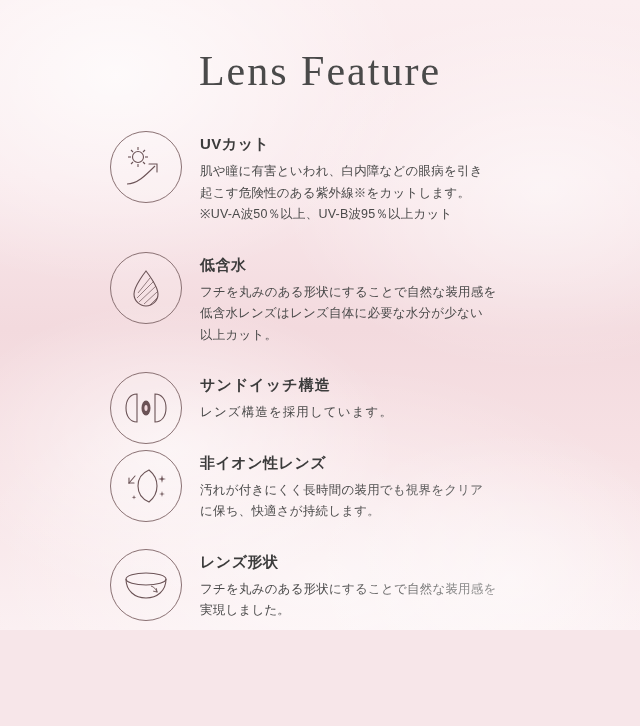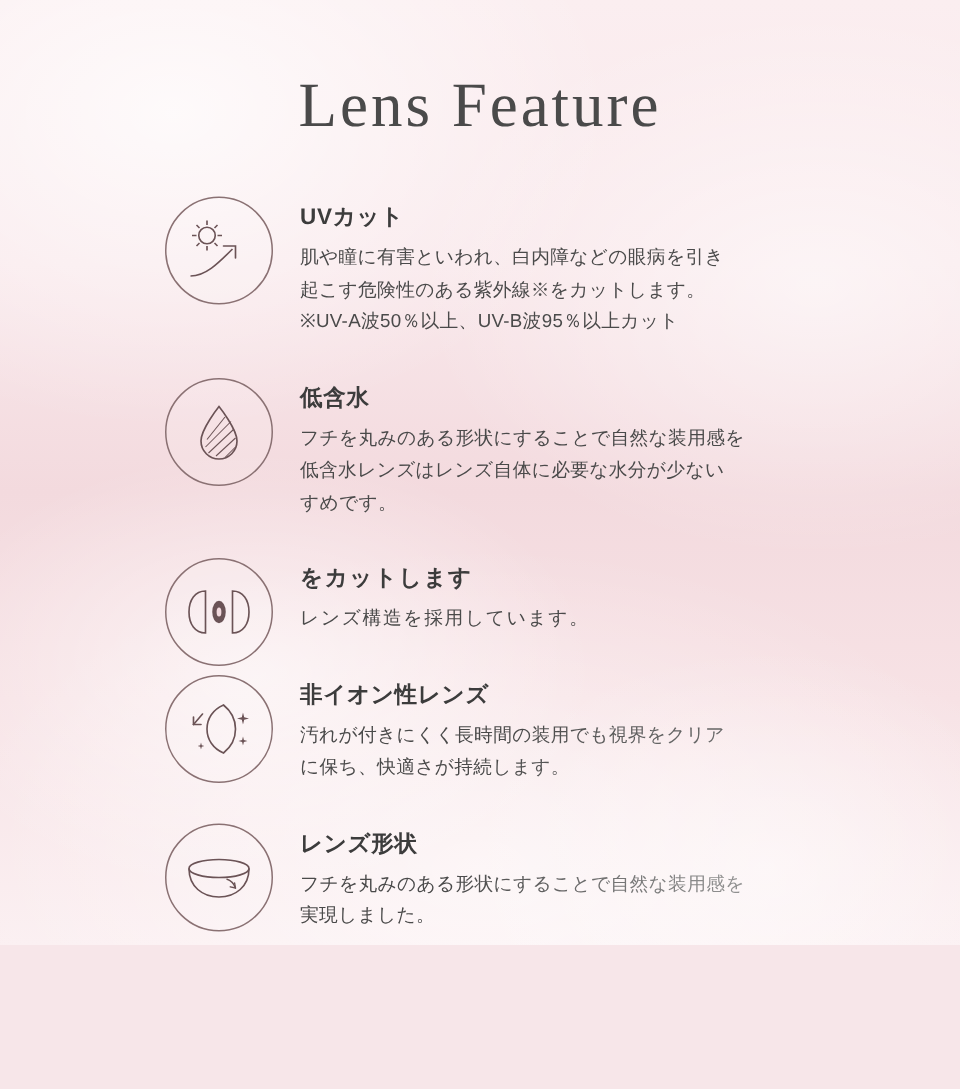--- a/index.html
+++ b/index.html
@@ -160,36 +160,36 @@
           <path d="M16 37 L33 21" stroke-width="0.7"></path>
           <path d="M21 39 L34 27" stroke-width="0.7"></path>
           <path d="M27 40 L34 33" stroke-width="0.7"></path>
         </svg>
       </div>
       <div class="text-col">
         <p class="feature-title">低含水</p>
         <p class="feature-body">
           <span class="line">フチを丸みのある形状にすることで自然な装用感を</span>
           <span class="line">低含水レンズはレンズ自体に必要な水分が少ない</span>
-          <span class="line">すめです。</span>
+          <span class="line">以上カット。</span>
         </p>
       </div>
     </li>
 
     <li class="feature f-sandwich">
       <div class="icon-wrap">
         <svg width="50" height="40" viewBox="0 0 50 40" fill="none" stroke="#6b5356" stroke-width="1.1">
           <path d="M16 6 C9 6 5 12 5 20 C5 28 9 34 16 34 Z"></path>
           <path d="M34 6 C41 6 45 12 45 20 C45 28 41 34 34 34 Z"></path>
           <ellipse cx="25" cy="20" rx="4.5" ry="7.5" fill="#6b5356" stroke="none"></ellipse>
           <ellipse cx="25" cy="20" rx="1.6" ry="3" fill="#f3dade" stroke="none"></ellipse>
         </svg>
       </div>
       <div class="text-col">
-        <p class="feature-title">をカットします</p>
+        <p class="feature-title">サンドイッチ構造</p>
         <p class="feature-body">
           <span class="line">レンズ構造を採用しています。</span>
         </p>
       </div>
     </li>
 
     <li class="feature f-nonionic">
       <div class="icon-wrap">
         <svg width="50" height="44" viewBox="0 0 50 44" fill="none" stroke="#6b5356" stroke-width="1.1">
           <path d="M28 6 C21 9 17 15 17 22 C17 29 21 35 28 38 C33 34 36 28 36 22 C36 16 33 10 28 6 Z"></path>

